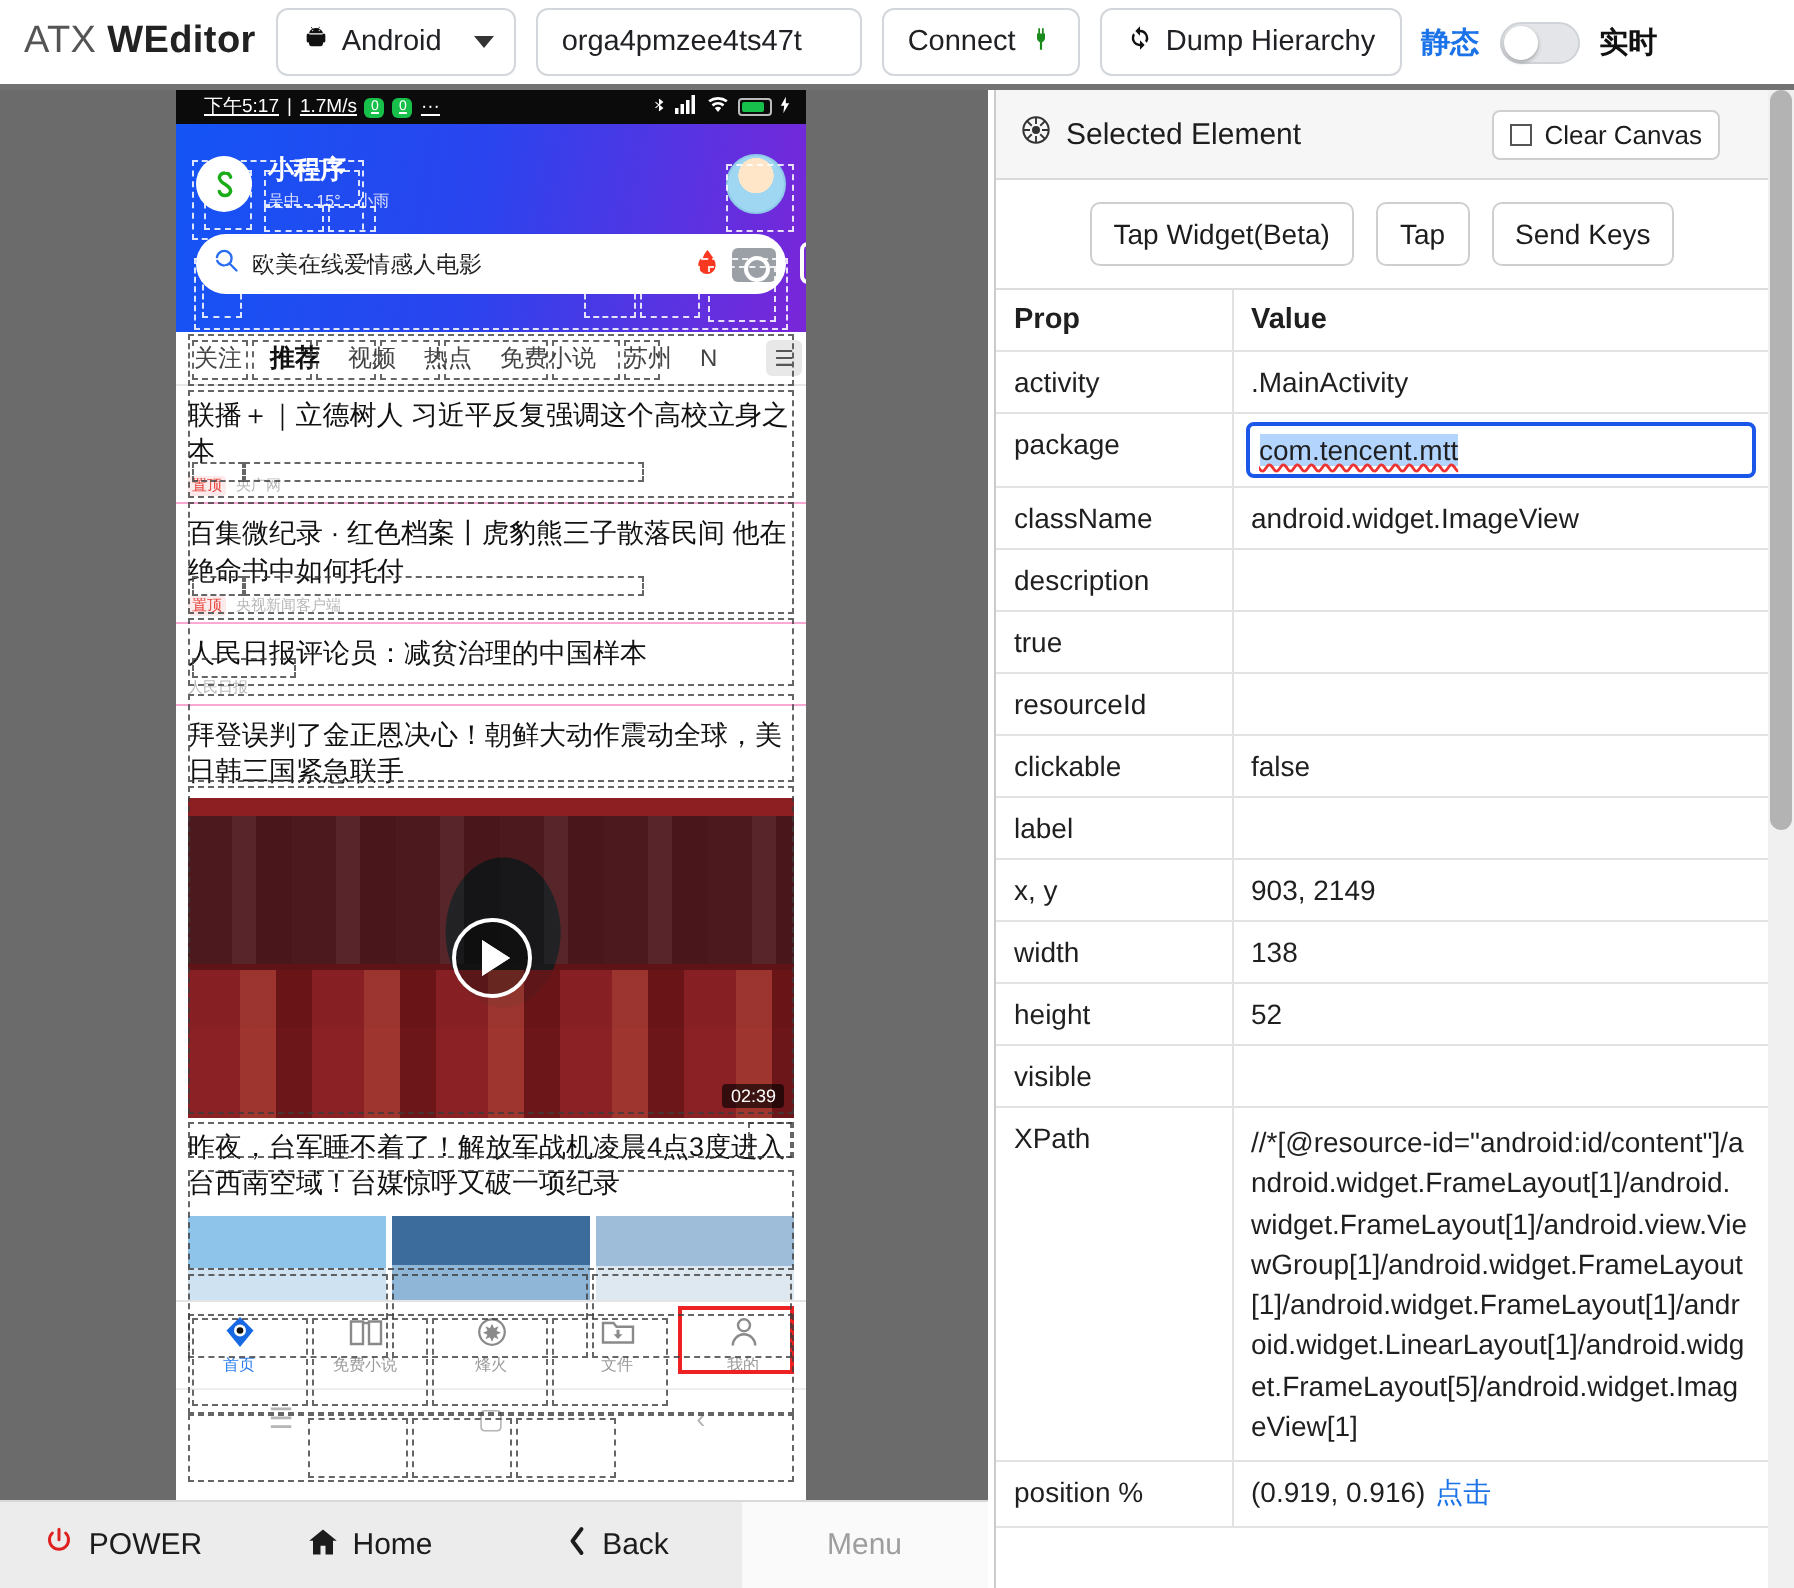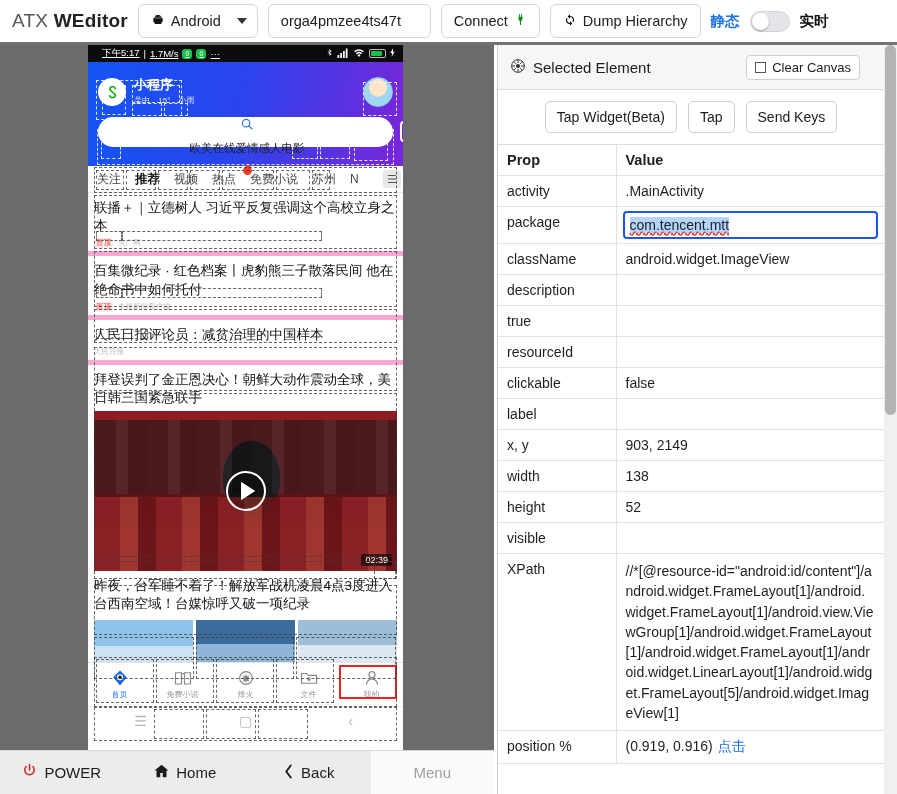--- a/index.html
+++ b/index.html
@@ -87,42 +87,42 @@
   .mini-title { color: #fff; font-size: 13px; font-weight: bold; line-height: 1.1; }
   .mini-sub { color: #dfe3ff; font-size: 8px; margin-top: 2px; }
   .mini-sub span { margin-right: 6px; }
   .avatar-ic {
     width: 30px; height: 30px; border-radius: 50%;
     background: radial-gradient(circle at 50% 35%, #ffe6c8 0 38%, #9fd7f2 39% 100%);
     border: 1px solid #8fc9e8;
   }
   .searchbar {
     height: 30px; background: #fff; border-radius: 16px; display: flex; align-items: center;
-    padding: 0 5px 0 8px; gap: 6px; margin-top: 3px; position: relative; flex-direction: column;
+    padding: 0 5px 0 8px; gap: 6px; margin-top: 3px; position: relative;
   }
   .searchbar .q { color: #222; font-size: 11.5px; flex: 1; }
   .flame { color: #ff4d2d; font-size: 13px; }
   .cam { width: 22px; height: 17px; background: #9aa0a6; border-radius: 3px; position: relative; }
   .cam:after { content:""; position:absolute; left:6px; top:4px; width:9px; height:9px; border:2px solid #fff; border-radius:50%; }
   .tabcount {
     position: absolute; right: -28px; top: 4px; width: 21px; height: 21px;
     border: 2px solid #fff; border-radius: 4px; color: #fff; font-size: 11px;
     display: flex; align-items: center; justify-content: center; font-weight: bold;
   }
 
   
   .cats { display: flex; align-items: center; height: 27px; border-bottom: 1px solid #e8e8e8;
           padding: 0 2px; font-size: 12px; color: #444; gap: 0; }
   .cat { padding: 0 7px; white-space: nowrap; }
   .cat.active { font-weight: bold; color: #111; font-size: 12.5px; }
   .cats .hamb { width: 18px; height: 18px; background: #e8e8e8; border-radius: 3px; margin-left: auto;
                 display: flex; align-items: center; justify-content: center; font-size: 11px; color: #555; flex: none; }
 
   .news { padding: 0; }
-  .news-item { padding: 6px 6px 3px 6px; border-bottom: 5px solid #f9a8d4; }
+  .news-item { padding: 6px 6px 3px 6px; border-bottom: 1px solid #f9a8d4; }
   .news-title { font-size: 13.5px; color: #111; line-height: 1.35; }
   .news-meta { font-size: 7.5px; color: #b9b9b9; margin-top: 3px; display: flex; align-items: center; gap: 5px; }
   .tag-top { background: #fdeaea; color: #e8413c; padding: 0 2px; border-radius: 2px; }
 
   .vid-wrap { position: relative; margin: 3px 6px 0 6px; height: 160px; overflow: hidden; }
   .vid-img { position: absolute; inset: 0;
     background:
       radial-gradient(ellipse 46px 60px at 52% 42%, #1a1a1a 0 62%, transparent 63%),
       linear-gradient(to bottom, #8d1f22 0 52%, #5e1316 52% 72%, #7a1b1e 72% 100%),
       #6d1a1d;

